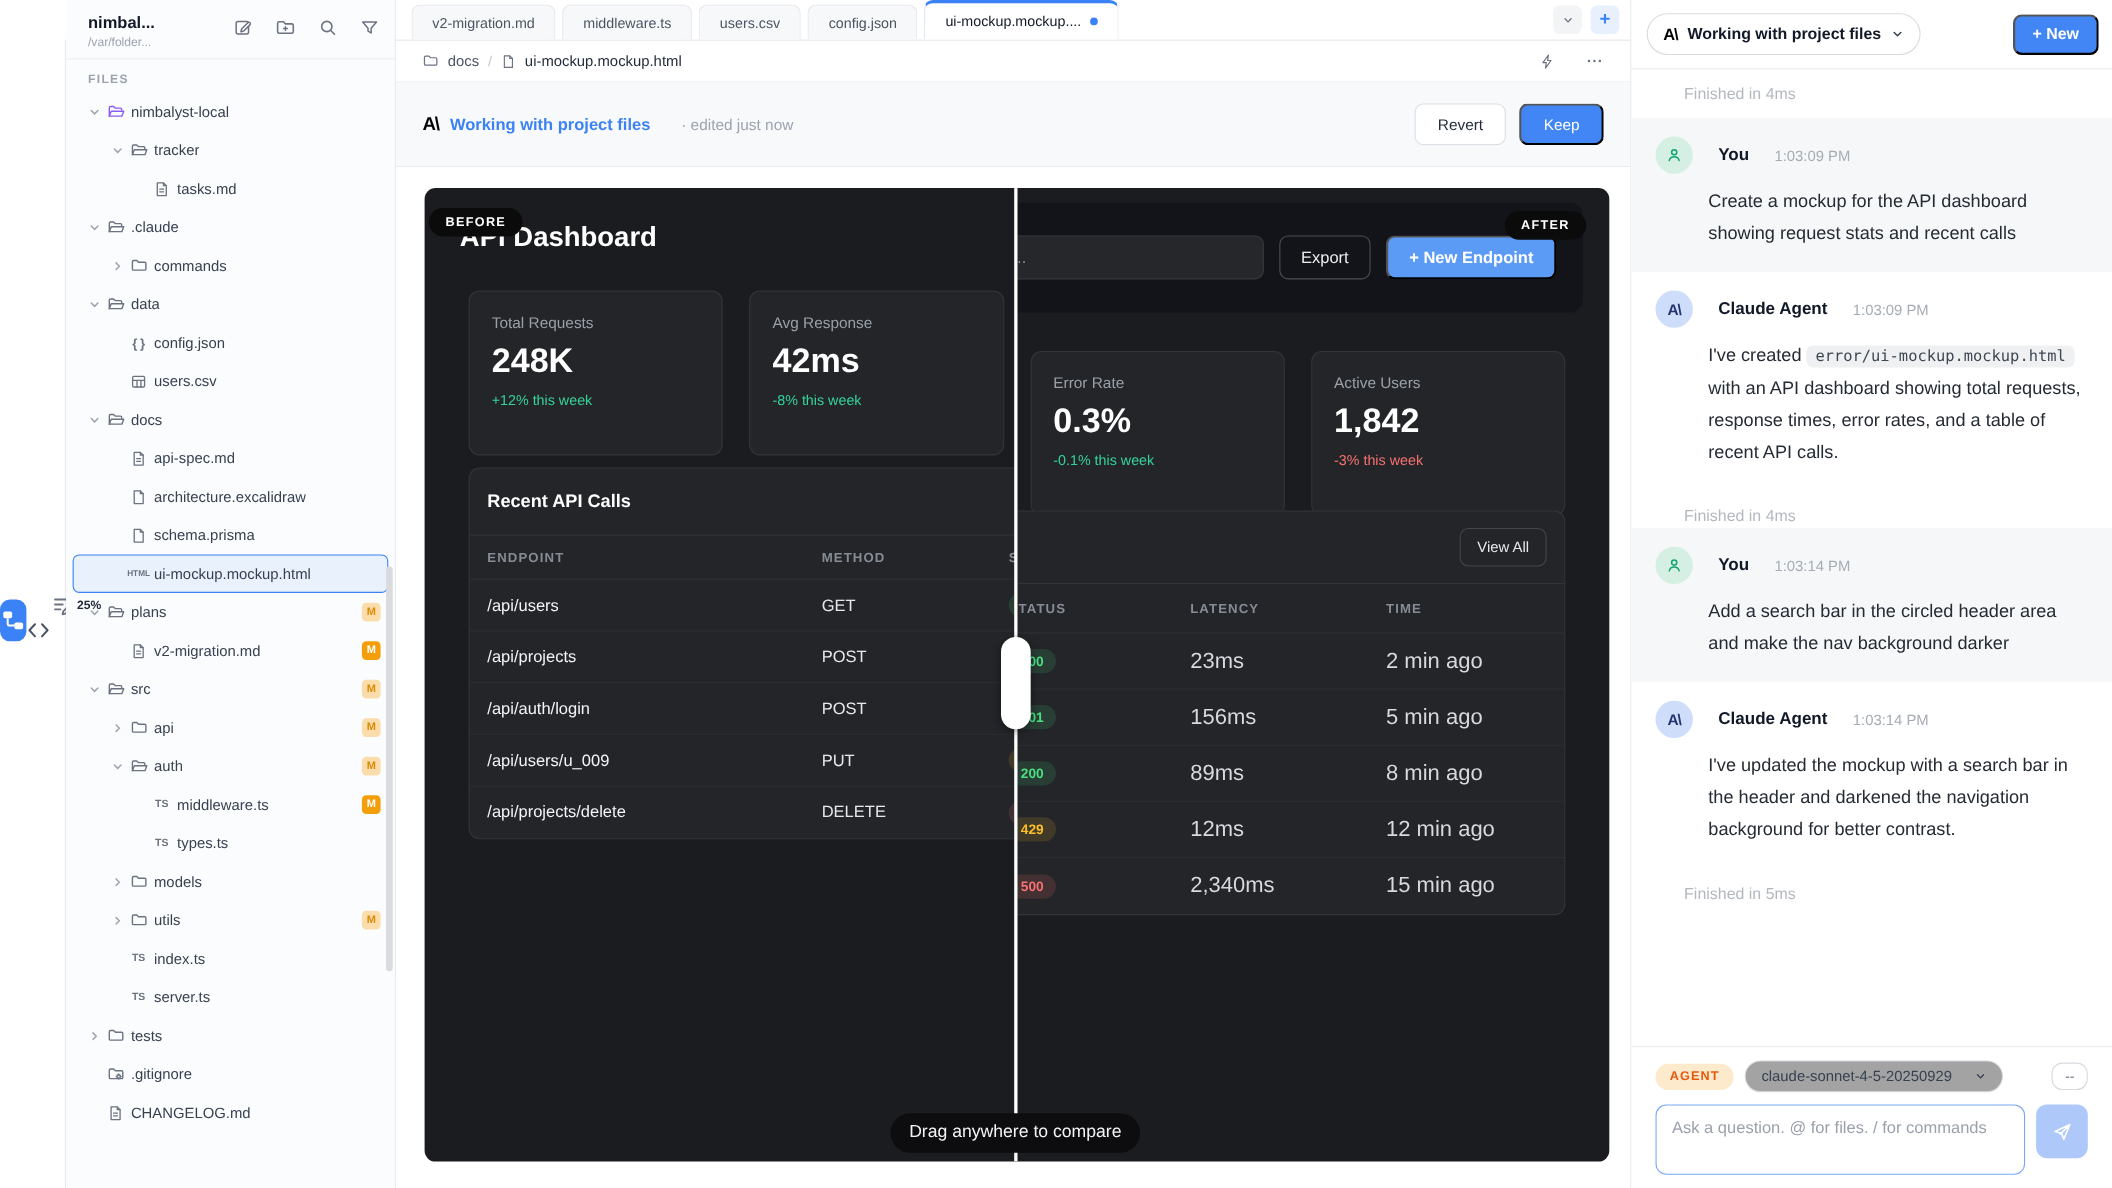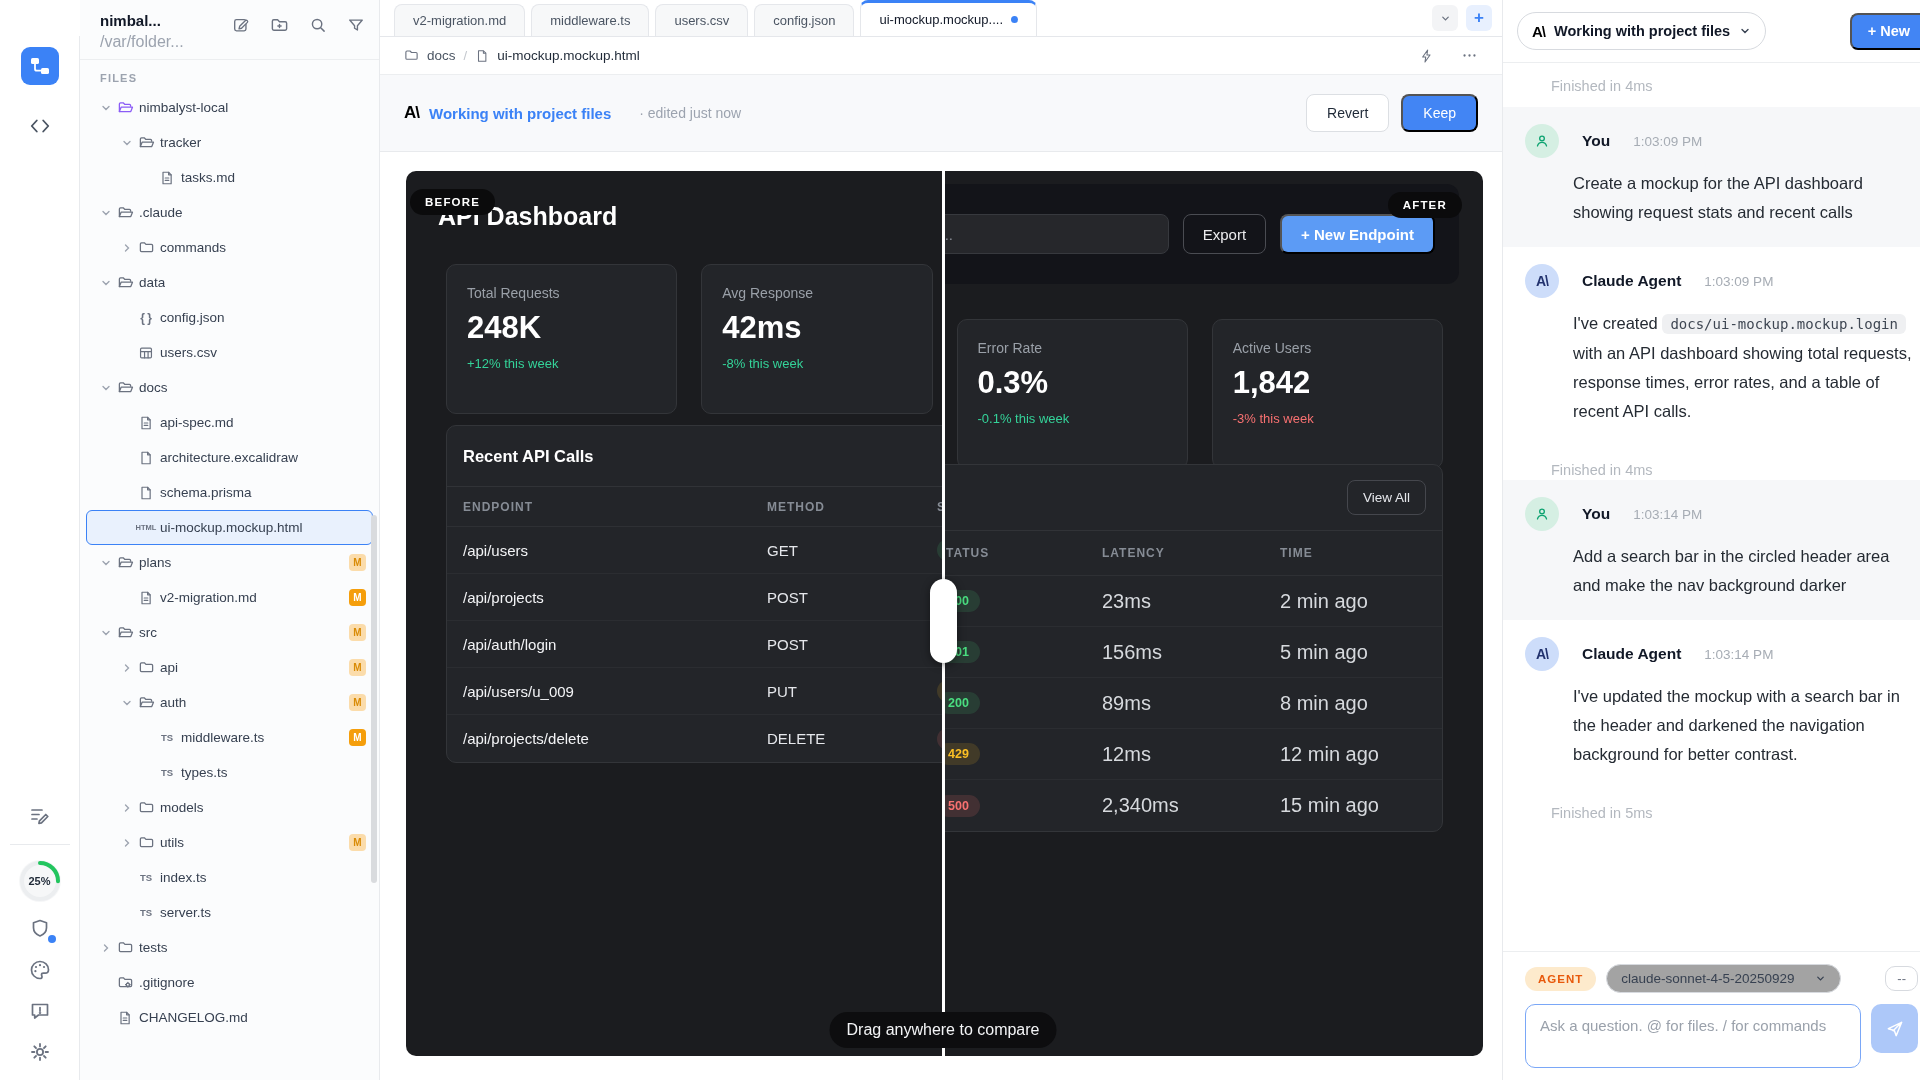--- a/index.html
+++ b/index.html
@@ -1,43 +1,43 @@
 <!DOCTYPE html>
 <html><head>
 <meta charset="utf-8">
 <style>
   * { box-sizing: border-box; margin: 0; padding: 0; }
   html,body { width:1920px; height:1080px; overflow:hidden; background:#fff;
     font-family:"Liberation Sans", sans-serif; }
   .app { display:flex; width:1920px; height:1080px; }
 
   
-  .rail { width:80px; background:#fff; border-right:1px solid #e8eaed; display:flex;
-    flex-direction:column; align-items:center; flex-shrink:0;margin-top:36px; }
+  .rail { width:60px; background:#fff; border-right:1px solid #e8eaed; display:flex;
+    flex-direction:row; align-items:center; flex-shrink:0;margin-top:36px; }
   .rail .logo { width:38px; height:38px; background:#3b82f6; border-radius:9px;
     margin-top:11px; display:flex; align-items:center; justify-content:center; }
   .rail .code-ic { margin-top:30px; color:#4b5563; }
   .rail .spacer { flex:1; }
   .rail .ric { margin-bottom:15px; position:relative; width:26px; height:26px;
     display:flex; align-items:center; justify-content:center; }
   .rail .rail-div { width:60px; border-top:1px solid #e8eaed; margin-bottom:15px; }
   .ring-wrap { width:42px; height:42px; border-radius:50%; background:#f6f7f8;
     position:relative; display:flex; align-items:center; justify-content:center;
     margin-bottom:14px; }
   .ring-wrap svg { position:absolute; inset:0; }
   .ring-label { font-size:11px; font-weight:bold; color:#1f2937; z-index:2; }
   .notif-dot { position:absolute; right:-3px; bottom:-1px; width:8px; height:8px;
     border-radius:50%; background:#3b82f6; }
 
   
   .explorer { width:300px; background:#fbfcfd; border-right:1px solid #e8eaed;
     flex-shrink:0; position:relative; overflow:hidden; }
   .exp-head { padding:12px 14px 8px 20px; display:flex; align-items:flex-start; }
   .exp-title { font-size:15px; font-weight:bold; color:#111827; line-height:18px; }
-  .exp-path { font-size:16px; color:#9ca3af; margin-top:3px; }
+  .exp-path { font-size:11px; color:#9ca3af; margin-top:3px; }
   .exp-icons { margin-left:auto; display:flex; gap:20px; padding-top:4px; color:#6b7280;}
   .files-label { font-size:11px; letter-spacing:1.2px; color:#9ca3af; font-weight:bold;
     padding:12px 0 6px 20px; border-top:1px solid #eceef0; }
   .tree { position:relative; }
   .tree-row { height:35px; display:flex; align-items:center; margin:0 6px;
     border:1.5px solid transparent; border-radius:6px; }
   .tree-row.selected { background:#e9f1fd; border-color:#3b82f6; }
   .tr-chev { width:17px; display:flex; justify-content:center; flex-shrink:0; }
   .tr-icon { width:22px; display:flex; justify-content:center; flex-shrink:0;
     color:#6b7280; }
@@ -887,21 +887,21 @@
             <span class="msg-time">1:03:09 PM</span>
           </div>
           <div class="msg-body">Create a mockup for the API dashboard showing request stats and recent calls</div>
         </div>
         <div class="msg agent">
           <div class="msg-head">
             <div class="avatar agent">A\</div>
             <span class="msg-name">Claude Agent</span>
             <span class="msg-time">1:03:09 PM</span>
           </div>
-          <div class="msg-body">I've created <span class="code-chip">docs/ui-mockup.mockup.login</span> with an API dashboard showing total requests, response times, error rates, and a table of recent API calls.</div>
+          <div class="msg-body">I've created <span class="code-chip">error/ui-mockup.mockup.html</span> with an API dashboard showing total requests, response times, error rates, and a table of recent API calls.</div>
         </div>
         <div class="msg-status">Finished in 4ms</div>
         <div class="msg user">
           <div class="msg-head">
             <div class="avatar user">
               <svg width="18" height="18" viewBox="0 0 24 24" fill="none" stroke="#0ea371" stroke-width="1.8" stroke-linecap="round">
                 <circle cx="12" cy="8.6" r="3.1"></circle>
                 <path d="M6 18.6c.8-3 3-4.7 6-4.7s5.2 1.7 6 4.7"></path>
               </svg>
             </div>

